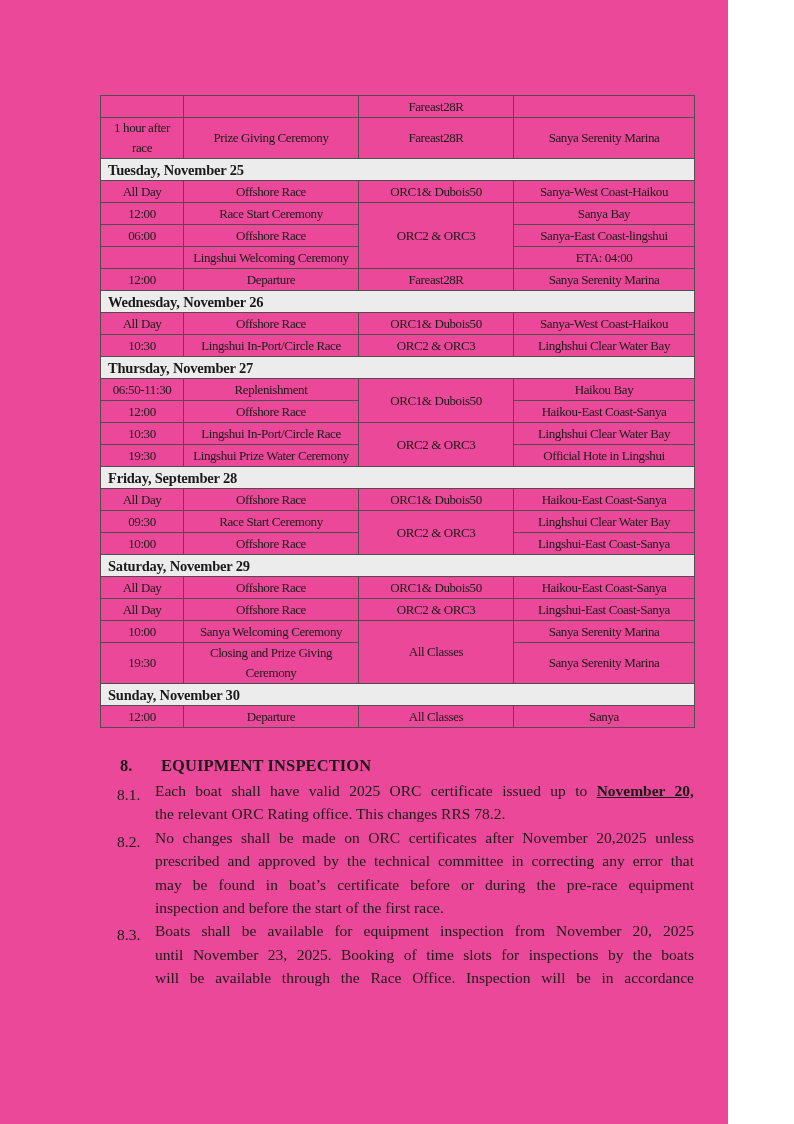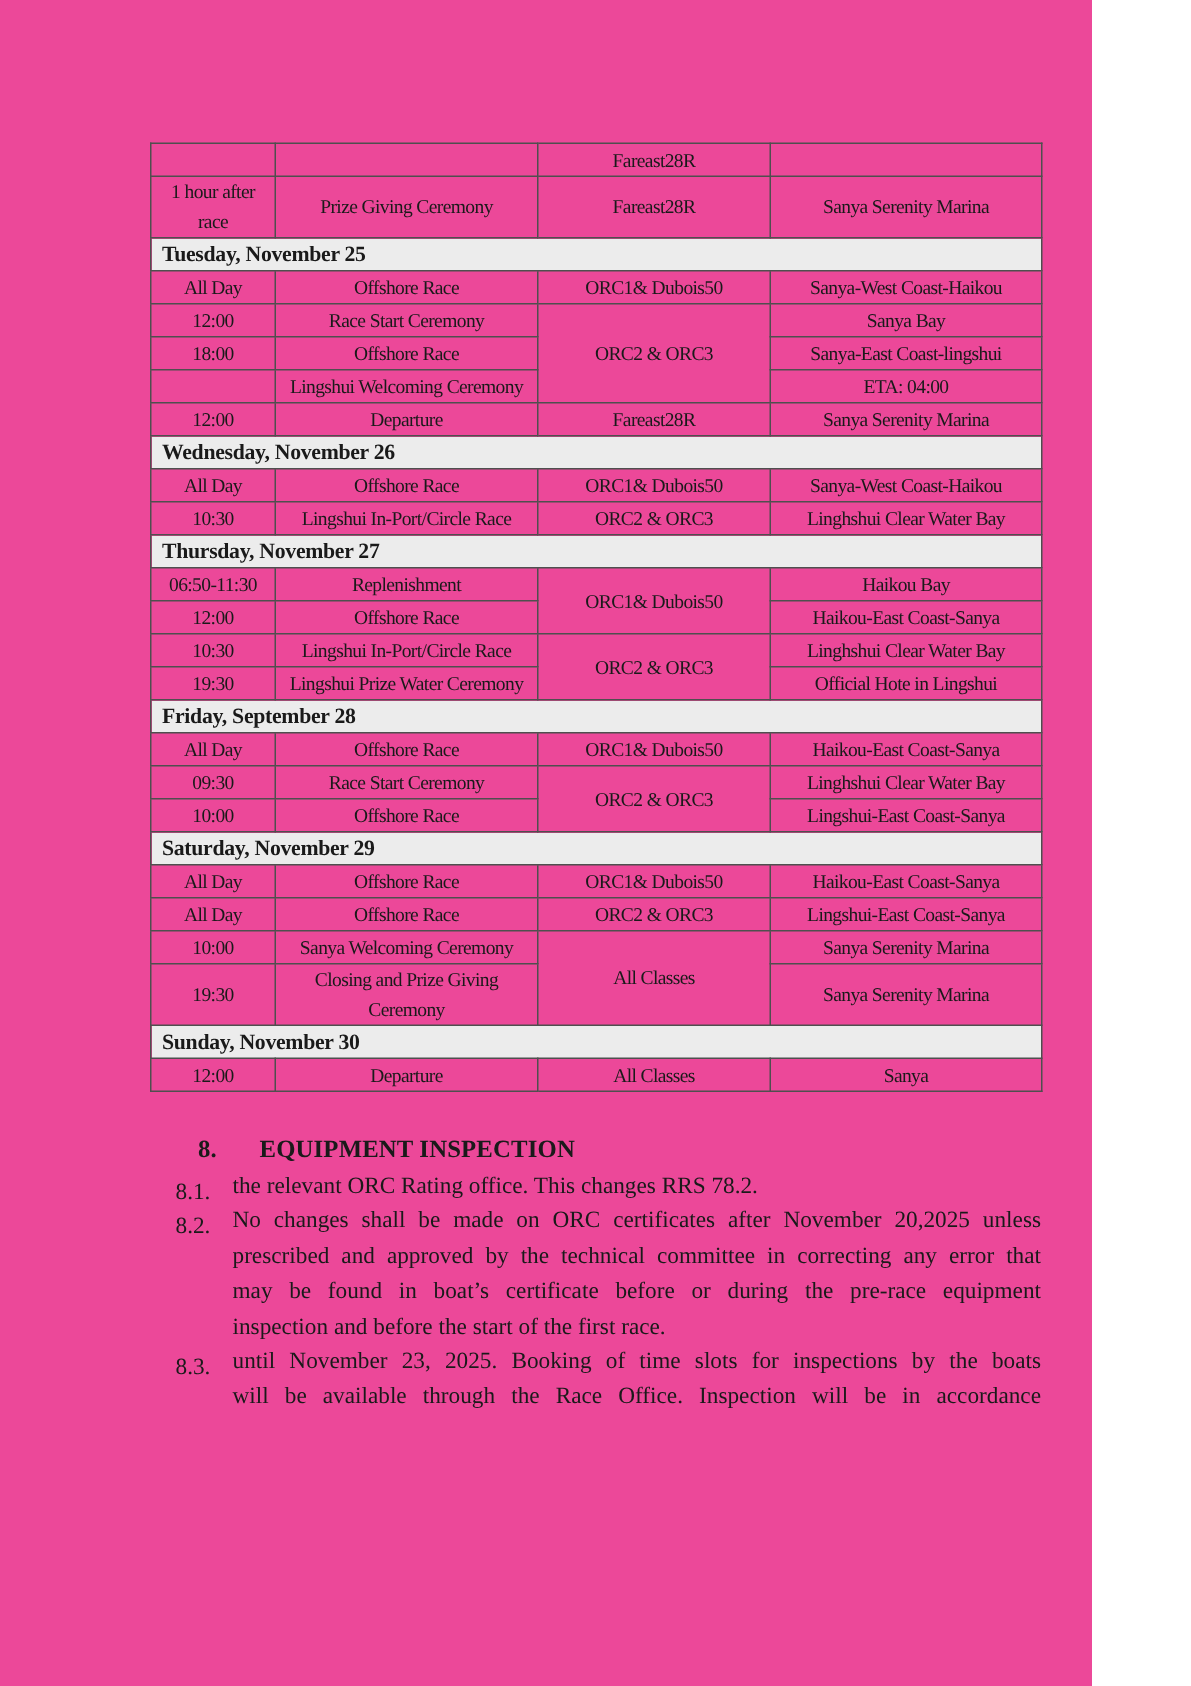--- a/index.html
+++ b/index.html
@@ -24,21 +24,20 @@
   }
   table.sched tr.section-row td{
     text-align:left;background:#ececec;font-weight:bold;
     font-size:14.5px;padding:0 2px 0 7px;letter-spacing:-0.2px;
   }
   
   .sec-heading{
     position:absolute;left:120px;top:756px;
     font-size:16.5px;font-weight:bold;letter-spacing:0.1px;
     white-space:nowrap;
-    margin-left:12px;
   }
   .sec-heading .h-num{display:inline-block;width:41px;}
   .items{
     position:absolute;left:117px;top:779px;width:577px;
     font-size:15.5px;line-height:23.4px;
   }
   .item{position:relative;padding-left:38px;}
   .item .inum{position:absolute;left:0;top:4px;}
   .tline{
     text-align:justify;text-align-last:justify;
@@ -81,21 +80,21 @@
         <td>ORC1&amp; Dubois50</td>
         <td>Sanya-West Coast-Haikou</td>
       </tr>
       <tr>
         <td>12:00</td>
         <td>Race Start Ceremony</td>
         <td rowspan="3">ORC2 &amp; ORC3</td>
         <td>Sanya Bay</td>
       </tr>
       <tr>
-        <td>18:00</td>
+        <td>06:00</td>
         <td>Offshore Race</td>
         <td>Sanya-East Coast-lingshui</td>
       </tr>
       <tr>
         <td></td>
         <td>Lingshui Welcoming Ceremony</td>
         <td>ETA: 04:00</td>
       </tr>
       <tr>
         <td>12:00</td>
@@ -200,32 +199,34 @@
       </tr>
     </tbody>
   </table>
 
   <div class="sec-heading"><span class="h-num">8.</span><span class="h-title">EQUIPMENT INSPECTION</span></div>
 
   <div class="items">
 
     <div class="item">
       <span class="inum">8.1.</span>
+      <div class="tline"><span>Each boat shall have valid 2025 ORC certificate issued up to </span><span class="emph">November 20,</span><span></span></div>
       <div class="tline final"><span>the relevant ORC Rating office. This changes RRS 78.2.</span><span class="emph"></span><span></span></div>
     </div>
 
     <div class="item">
       <span class="inum">8.2.</span>
       <div class="tline"><span>No changes shall be made on ORC certificates after November 20,2025 unless</span></div>
       <div class="tline"><span>prescribed and approved by the technical committee in correcting any error that</span></div>
       <div class="tline"><span>may be found in boat’s certificate before or during the pre-race equipment</span></div>
       <div class="tline final"><span>inspection and before the start of the first race.</span></div>
     </div>
 
     <div class="item">
       <span class="inum">8.3.</span>
+      <div class="tline"><span>Boats shall be available for equipment inspection from November 20, 2025</span></div>
       <div class="tline"><span>until November 23, 2025. Booking of time slots for inspections by the boats</span></div>
       <div class="tline"><span>will be available through the Race Office. Inspection will be in accordance</span></div>
     </div>
 
   </div>
 
 </div>
 
 </body></html>

